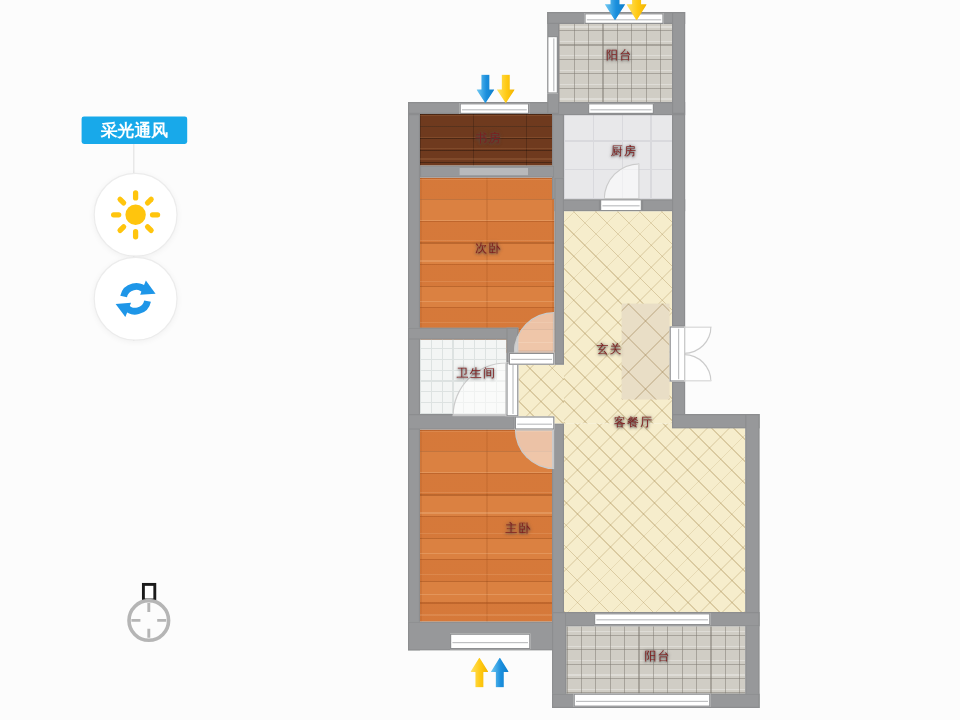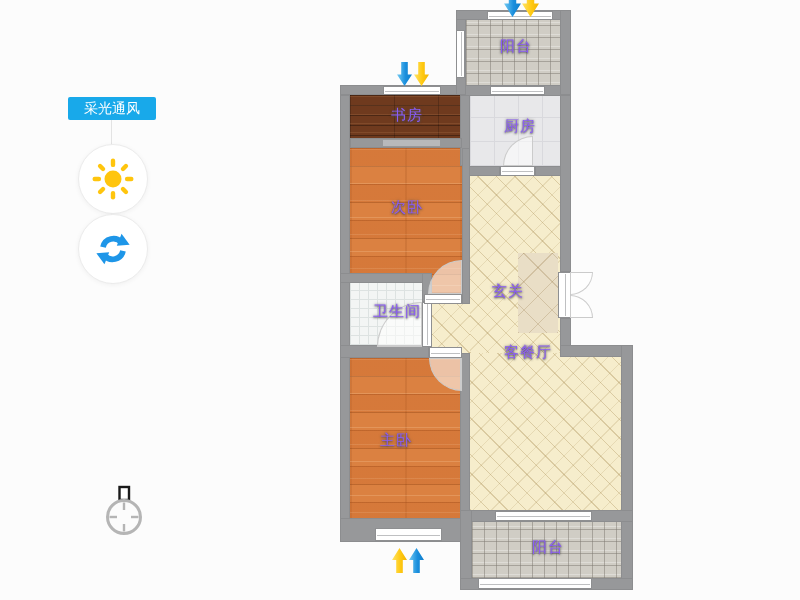--- a/index.html
+++ b/index.html
@@ -2,35 +2,35 @@
 <html><head>
 <meta charset="utf-8">
 <style>
   html,body{margin:0;padding:0}
   body{width:800px;height:600px;background:#fcfcfc;font-family:"Liberation Sans",sans-serif;overflow:hidden}
   .stage{position:relative;width:800px;height:600px;overflow:hidden}
 
   
   .side-line{position:absolute;left:111px;top:118px;width:1px;height:166px;background:#e3e3e3}
   .side-label{position:absolute;left:68px;top:97px;width:88px;height:23px;line-height:23px;
-    text-align:center;color:#fff;font-size:14px;font-weight:normal;background:#18a9ea;border-radius:2px;cursor:pointer}
+    text-align:center;color:#fff;font-size:14px;font-weight:bold;background:#18a9ea;border-radius:2px;cursor:pointer}
   .tool-circle{position:absolute;width:68px;height:68px;border-radius:50%;background:#fff;
     border:1px solid #ececec;box-shadow:0 1px 5px rgba(0,0,0,.05);display:flex;align-items:center;justify-content:center;cursor:pointer}
 
   
   .plan{position:absolute;left:0;top:0;width:800px;height:600px}
   .w{position:absolute;background:#97989a;box-shadow:inset 0 0 0 1px rgba(0,0,0,.07)}
   .wlite{position:absolute;background:#b8b9bb}
   .floor{position:absolute}
   .win{position:absolute;background:#fff;border:1px solid #8e8f91;box-sizing:border-box}
   .win.h::after{content:"";position:absolute;left:1px;right:1px;top:50%;height:1px;background:#bfc0c2}
   .win.v::after{content:"";position:absolute;top:1px;bottom:1px;left:50%;width:1px;background:#bfc0c2}
   .arc{position:absolute;background:rgba(255,255,255,.55);border:1px solid #cbcbcb;box-sizing:border-box}
   .rtl{border-radius:100% 0 0 0}.rtr{border-radius:0 100% 0 0}.rbl{border-radius:0 0 0 100%}.rbr{border-radius:0 0 100% 0}
-  .rl{position:absolute;transform:translate(-50%,-50%);color:#8b5cf6;font-size:15px;letter-spacing:1px;white-space:nowrap;
+  .rl{position:absolute;transform:translate(-50%,-50%);color:#7f1d1d;font-size:10px;letter-spacing:1px;white-space:nowrap;
     text-shadow:0 1px 2px rgba(70,70,70,.9),0 0 3px rgba(90,90,90,.7)}
 
   
   .f-wood-o{background-color:#db8141;background-image:
     repeating-linear-gradient(180deg, rgba(200,100,40,.28) 0 18px, rgba(0,0,0,0) 18px 36px),
     repeating-linear-gradient(180deg, rgba(130,55,10,.35) 0 1px, rgba(0,0,0,0) 1px 18px),
     repeating-linear-gradient(180deg, rgba(255,220,180,.22) 1px 2px, rgba(0,0,0,0) 2px 18px),
     repeating-linear-gradient(90deg, rgba(130,55,10,.14) 0 2px, rgba(0,0,0,0) 2px 55px)}
   .f-wood-d{background-color:#6f3a1e;background-image:
     repeating-linear-gradient(180deg, rgba(0,0,0,.32) 0 1px, rgba(0,0,0,0) 1px 10px),
@@ -169,21 +169,21 @@
     <div class="arc rtl" style="left:428px;top:260px;width:34px;height:34px"></div>
     <div class="arc rbl" style="left:429px;top:358px;width:33px;height:33px"></div>
 
     <span class="rl" style="left:516px;top:46px">阳台</span>
     <span class="rl" style="left:407px;top:115px">书房</span>
     <span class="rl" style="left:520px;top:126px">厨房</span>
     <span class="rl" style="left:407px;top:207px">次卧</span>
     <span class="rl" style="left:508px;top:291px">玄关</span>
     <span class="rl" style="left:397px;top:311px">卫生间</span>
     <span class="rl" style="left:528px;top:352px">客餐厅</span>
-    <span class="rl" style="left:396px;top:440px">主卧</span>
+    <span class="rl" style="left:432px;top:440px">主卧</span>
     <span class="rl" style="left:548px;top:547px">阳台</span>
 
     <i class="ar ad cb" style="left:397px;top:62px;width:15px;height:24px"></i>
     <i class="ar ad cy" style="left:414px;top:62px;width:15px;height:24px"></i>
     <i class="ar ad cb" style="left:504px;top:-11px;width:17px;height:28px"></i>
     <i class="ar ad cy" style="left:522px;top:-11px;width:17px;height:28px"></i>
     <i class="ar au cy" style="left:392px;top:548px;width:15px;height:25px"></i>
     <i class="ar au cb" style="left:409px;top:548px;width:15px;height:25px"></i>
   </div>
 </div>

